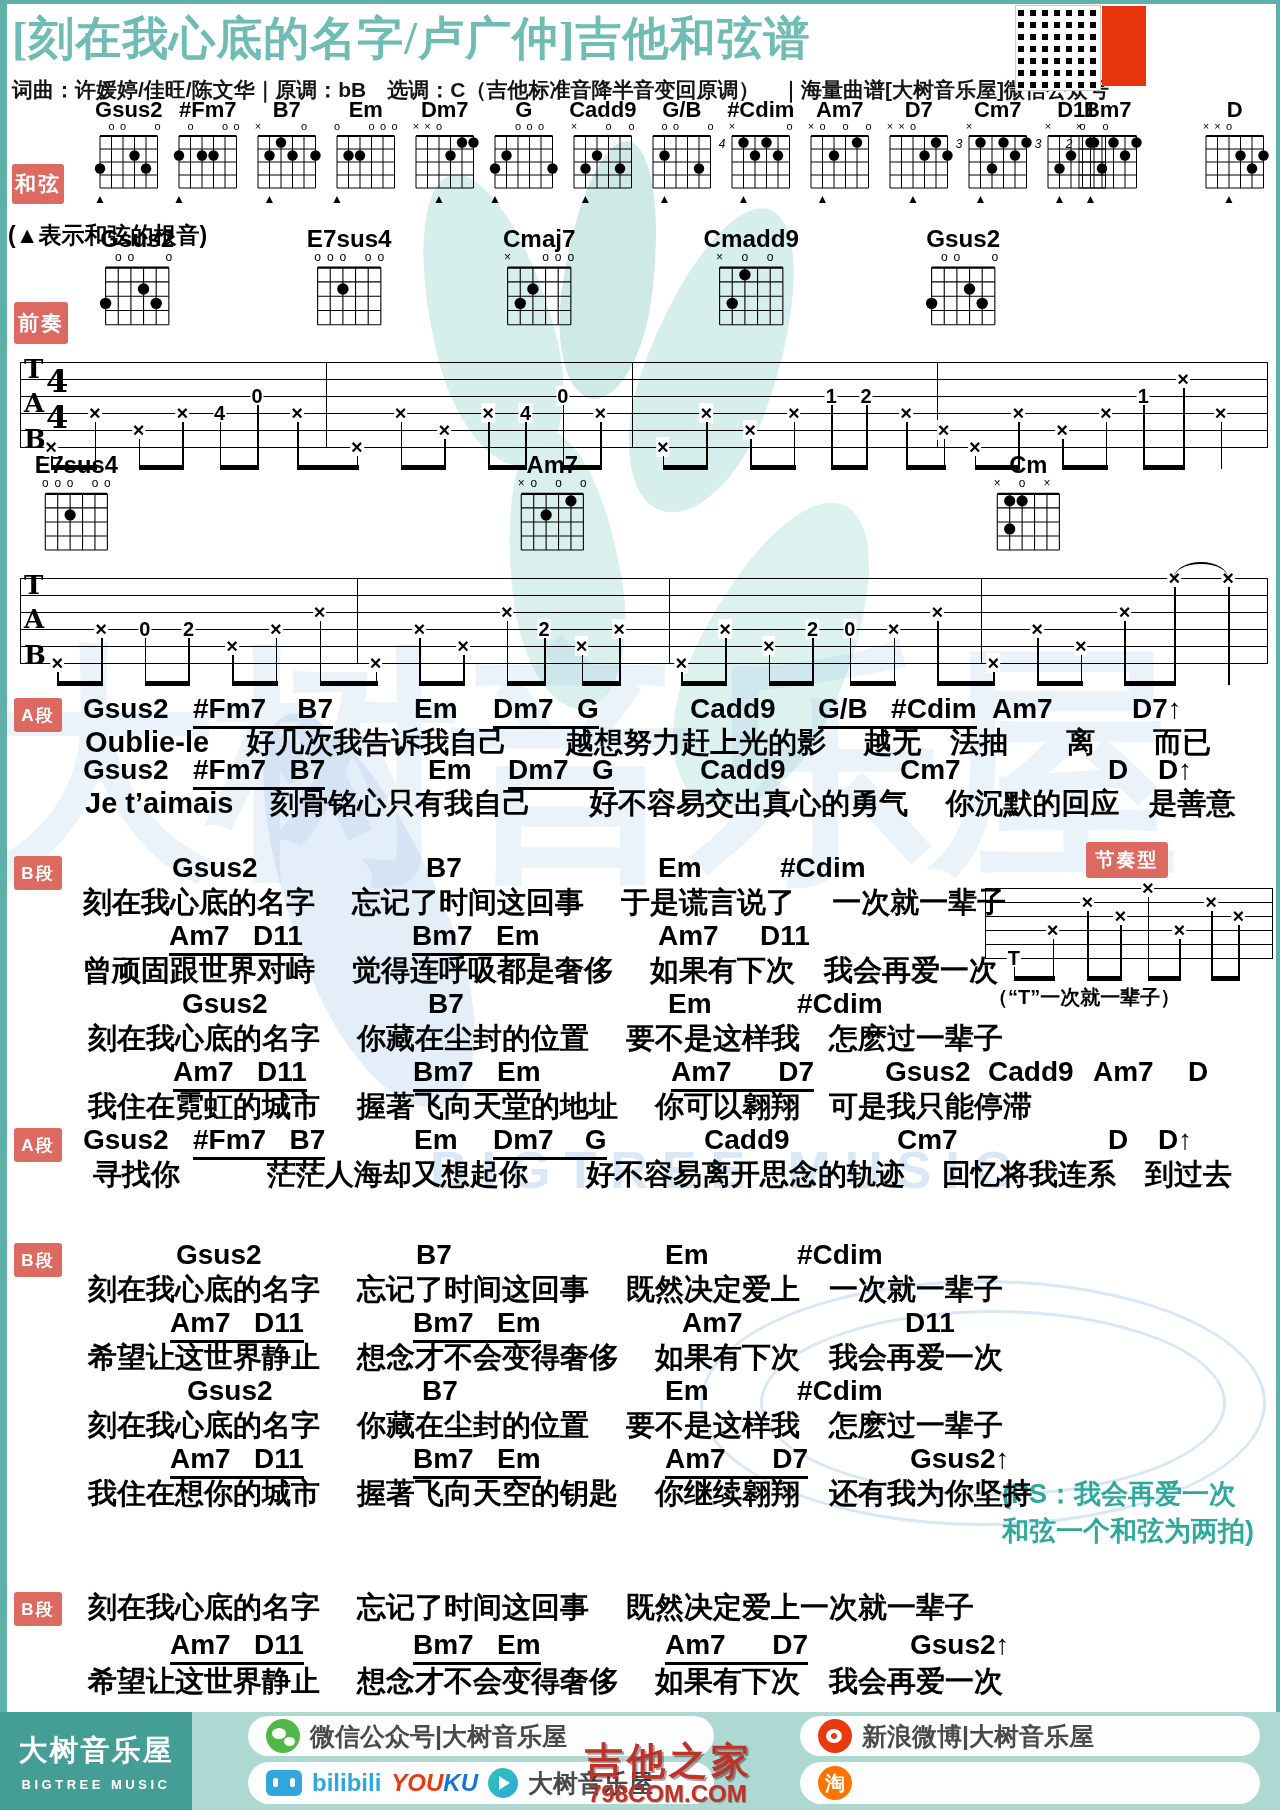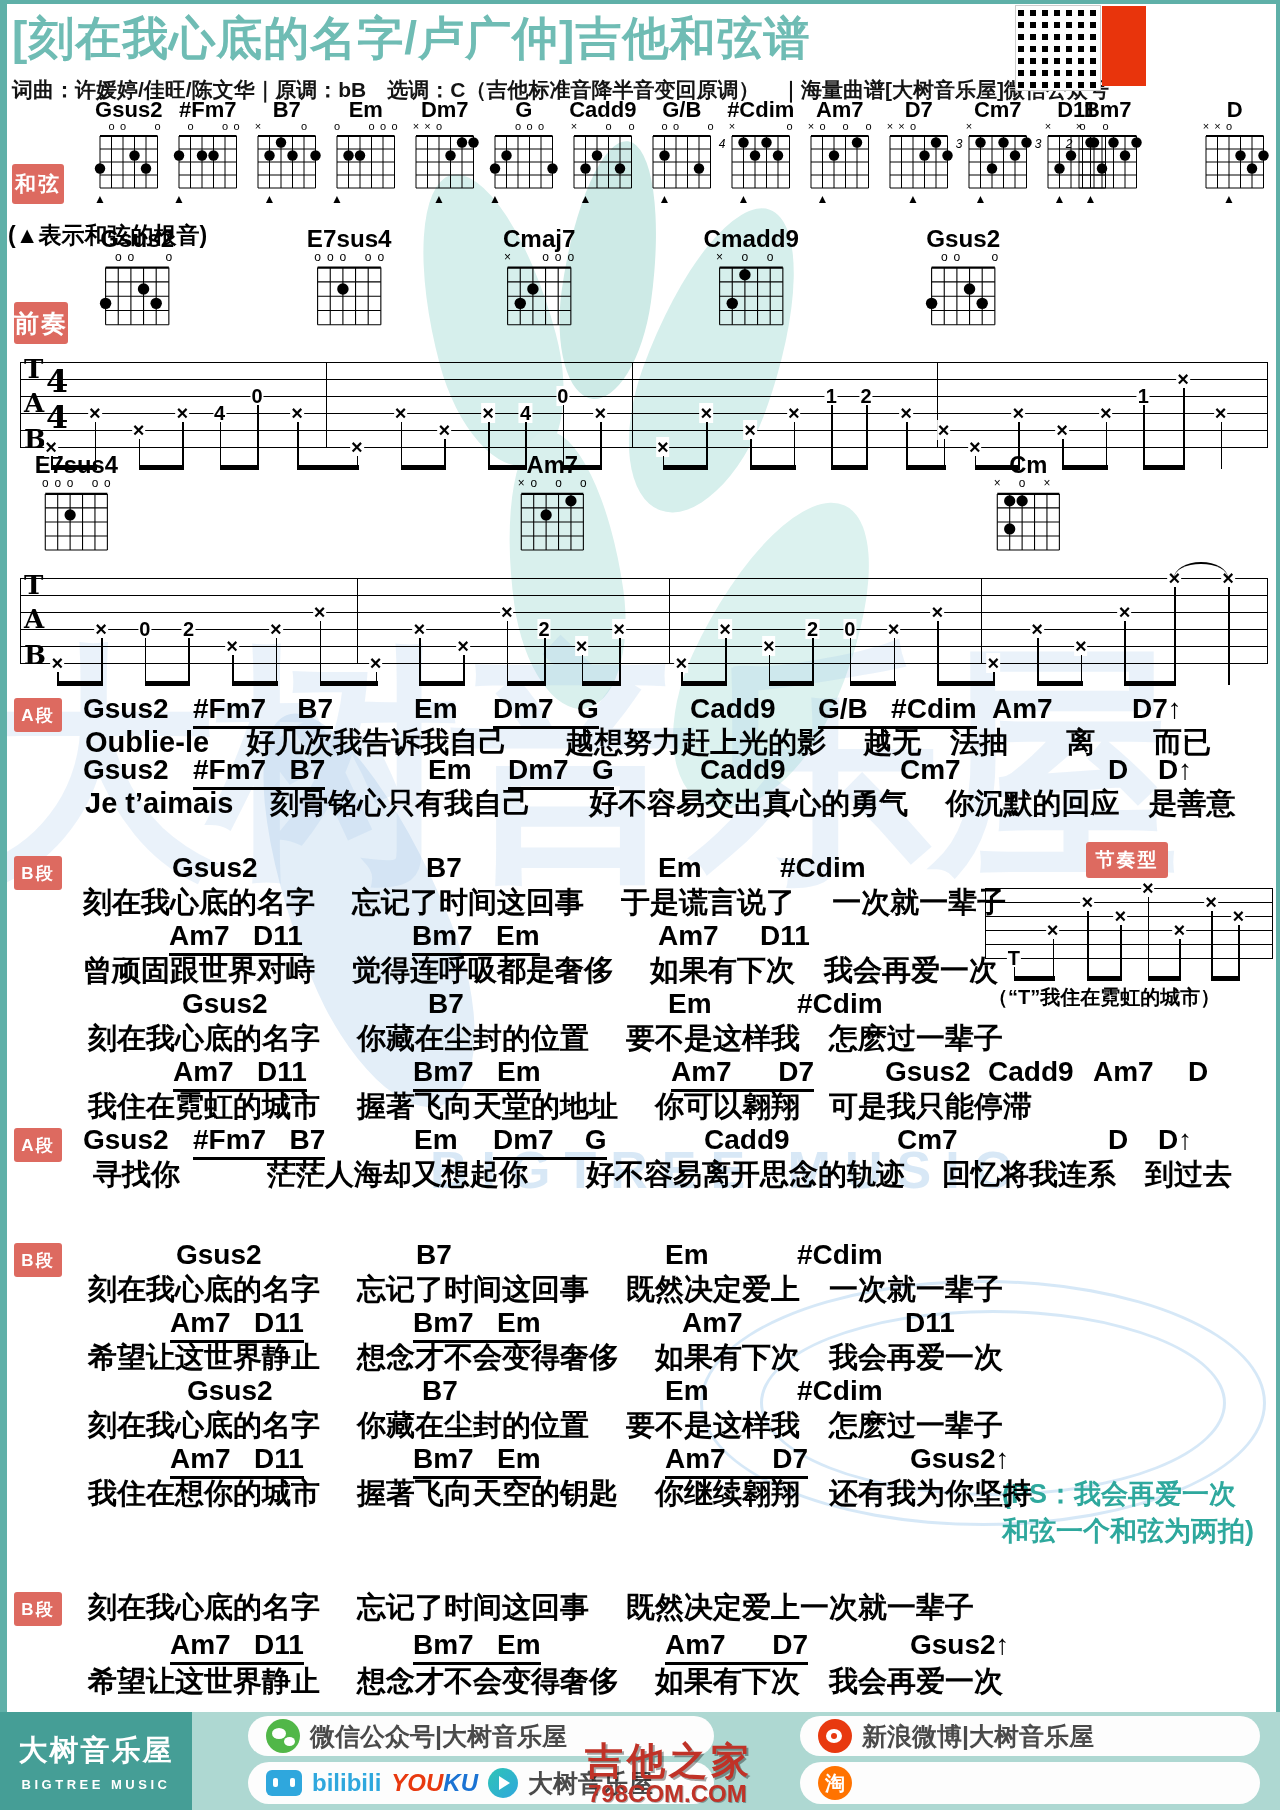--- a/index.html
+++ b/index.html
@@ -4,21 +4,21 @@
 <style>
   html,body{margin:0;padding:0;background:#fff;}
   #page{position:relative;width:1280px;height:1810px;background:#fff;overflow:hidden;
         font-family:"Liberation Sans","DejaVu Sans",sans-serif;}
   .abs{position:absolute;}
   
   .frame-left{left:0;top:0;width:7px;height:1810px;background:#5fb0a8;}
   .frame-top{left:0;top:0;width:1280px;height:4px;background:#5fb0a8;}
   .frame-right{right:0;top:0;width:4px;height:1810px;background:#5fb0a8;}
   
-  .title{left:12px;top:8px;font-size:46px;font-weight:bold;color:#6fbcb4;letter-spacing:1px;white-space:nowrap;}
+  .title{left:12px;top:8px;font-size:46px;font-weight:bold;color:#6fbcb4;letter-spacing:1px;white-space:nowrap;font-family:Liberation Serif, serif;}
   .credits{left:12px;top:76px;font-size:21px;color:#141414;font-weight:bold;white-space:nowrap;}
   .qr{left:1016px;top:6px;width:80px;height:80px;background:
       repeating-linear-gradient(0deg,#000 0 6px,#fff 6px 12px),
       repeating-linear-gradient(90deg,#000 0 6px,#fff 6px 12px);background-blend-mode:screen;border:2px solid #fff;outline:1px solid #ccc;}
   .qr-red{left:1102px;top:6px;width:44px;height:80px;background:#e8340c;}
   
   .badge{background:#dd6a60;color:#fff;font-weight:bold;display:flex;align-items:center;justify-content:center;
          border-radius:3px;letter-spacing:2px;}
   
   .ch{position:absolute;font-size:28px;font-weight:bold;color:#000;white-space:pre;line-height:1.1;}
@@ -90,26 +90,26 @@
     <div class="abs frame-top"></div>
     <div class="abs frame-left"></div>
     <div class="abs frame-right"></div>
 
     <div class="abs title">[刻在我心底的名字/卢广仲]吉他和弦谱</div>
     <div class="abs credits">词曲：许媛婷/佳旺/陈文华｜原调：bB　选调：C（吉他标准音降半音变回原调）　｜海量曲谱[大树音乐屋]微信公众号</div>
     <div class="abs qr"></div>
     <div class="abs qr-red"></div>
 
     <div class="abs badge" style="left:12px;top:164px;width:52px;height:40px;font-size:21px;">和弦</div>
-    <div class="abs badge" style="left:14px;top:302px;width:54px;height:42px;font-size:25px;">前奏</div>
+    <div class="abs badge" style="left:14px;top:302px;width:54px;height:42px;font-size:21px;">前奏</div>
     <div class="abs badge" style="left:1086px;top:842px;width:82px;height:36px;font-size:19px;">节奏型</div>
 
     <div class="abs rootnote">(▲表示和弦的根音)</div>
     <div class="abs psnote"><span>(PS：我会再爱一次</span><br><span>和弦一个和弦为两拍)</span></div>
-    <div class="abs rcaption">（“T”我住在霓虹的城市）</div>
+    <div class="abs rcaption">（“T”一次就一辈子）</div>
 
     <div id="chordBank">
         <div class="abs" style="left:84px;top:100px;"><svg width="88" height="108" viewBox="0 0 88 108" style="overflow:visible">
             <text x="44.75" y="17" font-size="22" font-weight="bold" text-anchor="middle" font-family="Liberation Sans,sans-serif">Gsus2</text>
             <text x="27.5" y="30" font-size="11" text-anchor="middle">o</text>
             <text x="39" y="30" font-size="11" text-anchor="middle">o</text>
             <text x="73.5" y="30" font-size="11" text-anchor="middle">o</text>
             <line x1="16" y1="36" x2="73.5" y2="36" stroke="#000" stroke-width="2"></line>
             <line x1="16" y1="49" x2="73.5" y2="49" stroke="#000" stroke-width="1"></line>
             <line x1="16" y1="62" x2="73.5" y2="62" stroke="#000" stroke-width="1"></line>

